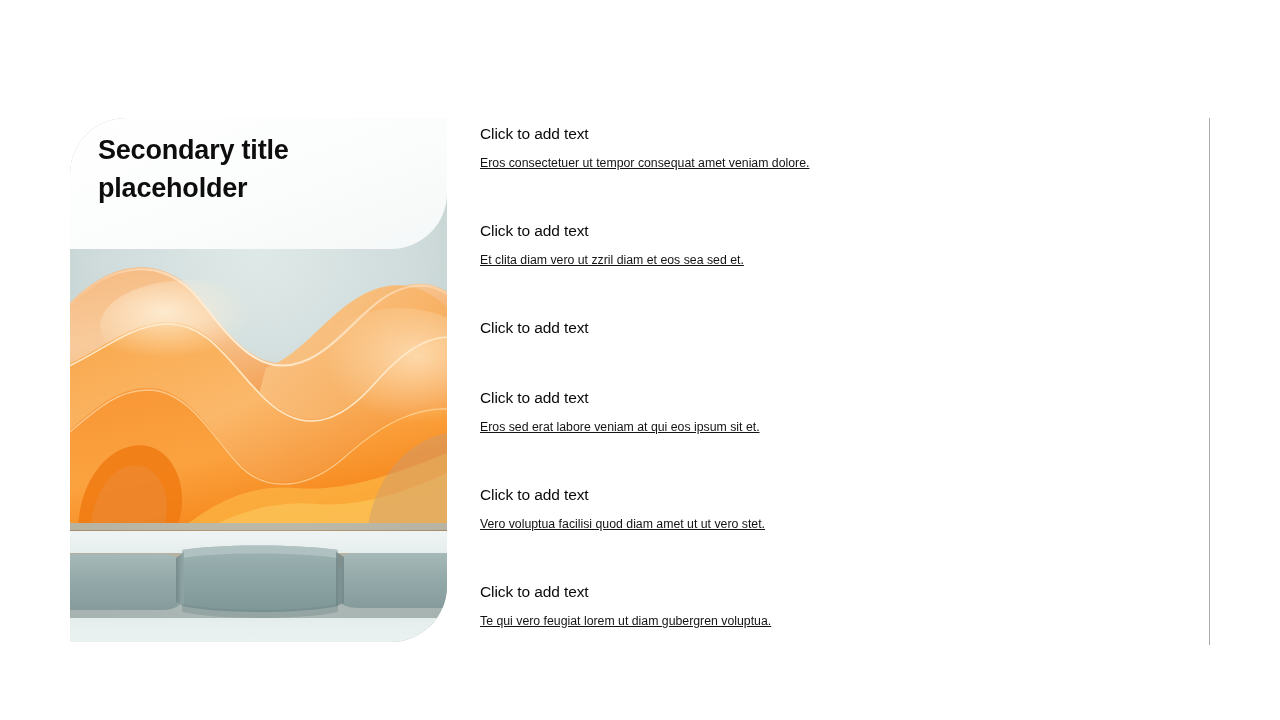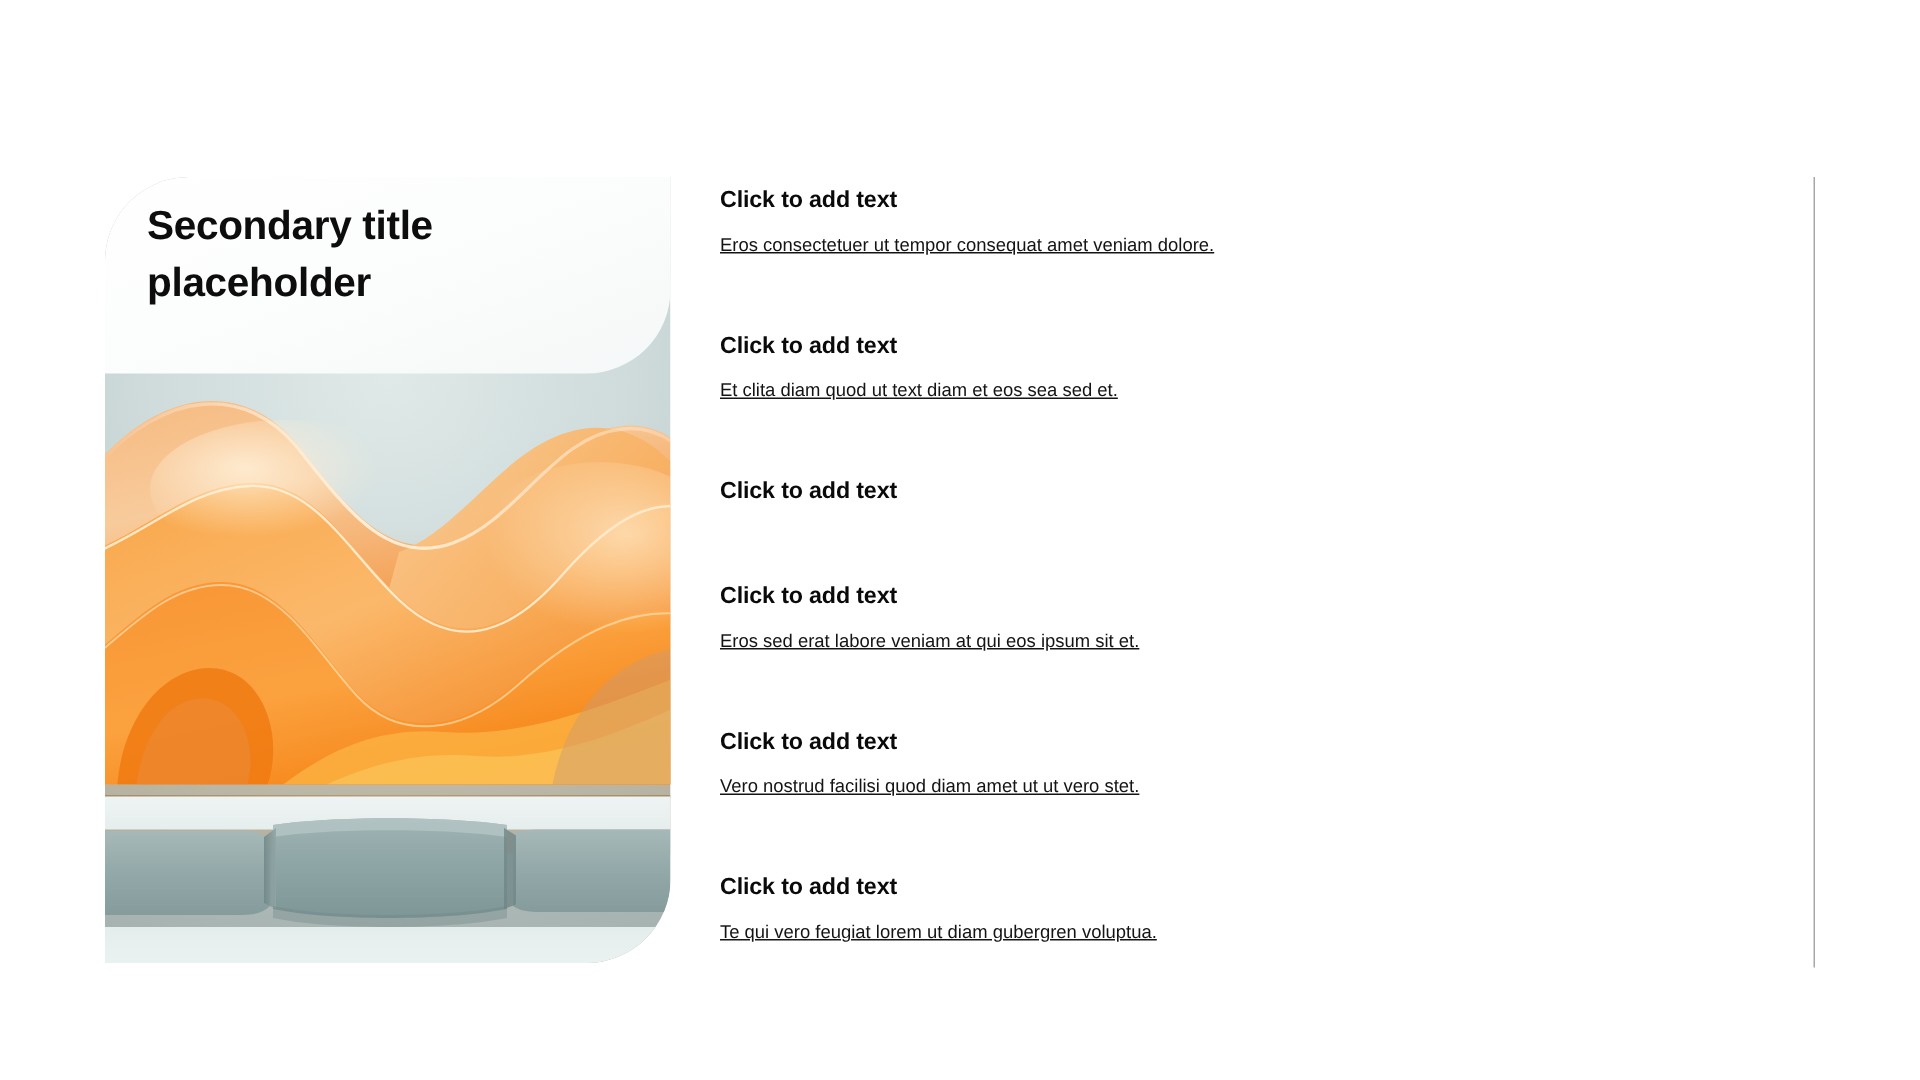--- a/index.html
+++ b/index.html
@@ -116,21 +116,21 @@
   #content-column {
     position: absolute;
     left: 480px;
     top: 124px;
     width: 700px;
   }
   .text-block { margin-bottom: 50px; }
   .text-block:last-child { margin-bottom: 0; }
   .block-heading {
     font-size: 15.5px;
-    font-weight: bold;
+    font-weight: normal;
     color: #0a0a0a;
     line-height: 20px;
     margin: 0 0 11px 0;
     letter-spacing: -0.1px;
   }
   .block-body {
     font-size: 12.3px;
     font-weight: normal;
     color: #141414;
     line-height: 16px;
@@ -275,35 +275,35 @@
 
   <div id="content-column">
 
     <div class="text-block">
       <p class="block-heading">Click to add text</p>
       <p class="block-body">Eros consectetuer ut tempor consequat amet veniam dolore.</p>
     </div>
 
     <div class="text-block">
       <p class="block-heading">Click to add text</p>
-      <p class="block-body">Et clita diam quod ut text diam et eos sea sed et.</p>
+      <p class="block-body">Et clita diam vero ut zzril diam et eos sea sed et.</p>
     </div>
 
     <div class="text-block">
       <p class="block-heading">Click to add text</p>
     </div>
 
     <div class="text-block">
       <p class="block-heading">Click to add text</p>
       <p class="block-body">Eros sed erat labore veniam at qui eos ipsum sit et.</p>
     </div>
 
     <div class="text-block">
       <p class="block-heading">Click to add text</p>
-      <p class="block-body">Vero nostrud facilisi quod diam amet ut ut vero stet.</p>
+      <p class="block-body">Vero voluptua facilisi quod diam amet ut ut vero stet.</p>
     </div>
 
     <div class="text-block">
       <p class="block-heading">Click to add text</p>
       <p class="block-body">Te qui vero feugiat lorem ut diam gubergren voluptua.</p>
     </div>
 
   </div>
 
   <div id="right-rule"></div>

